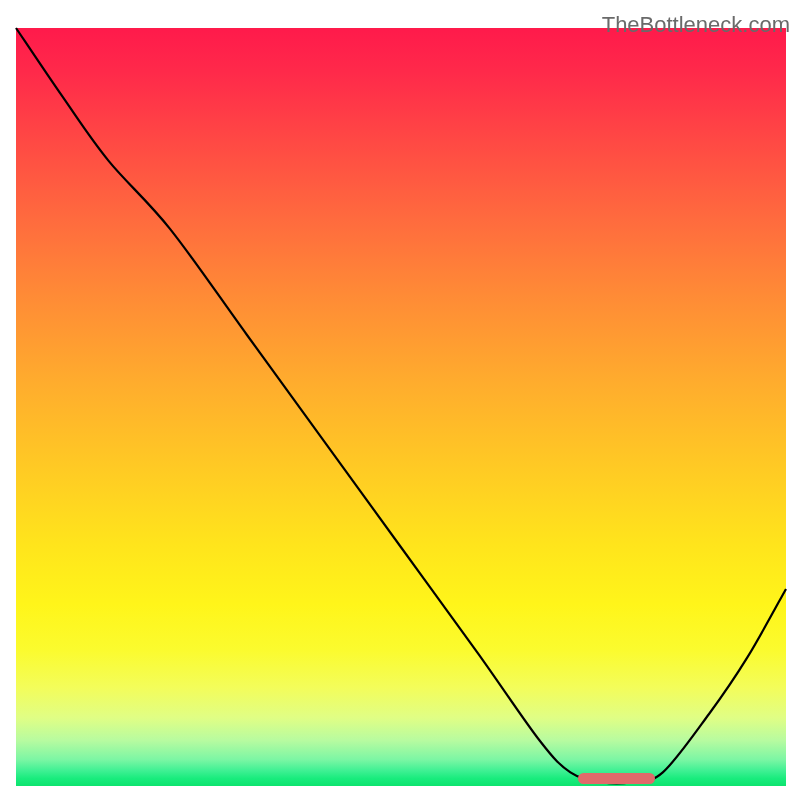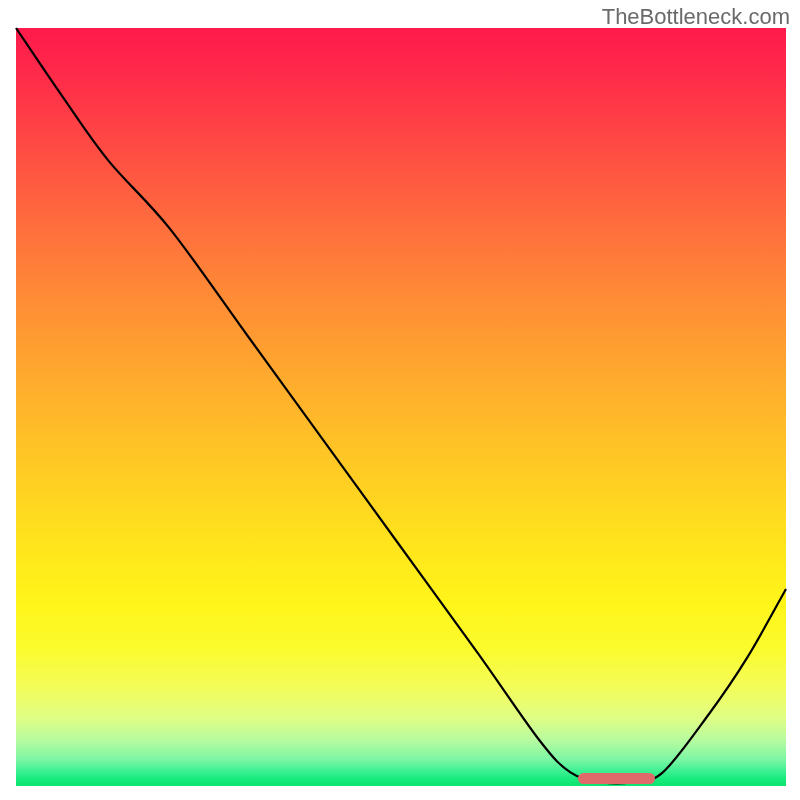--- a/index.html
+++ b/index.html
@@ -6,21 +6,21 @@
   body {
     width: 800px;
     height: 800px;
     background: #ffffff;
     font-family: Arial, sans-serif;
     position: relative;
     overflow: hidden;
   }
   .watermark {
     position: absolute;
-    top: 4px;
+    top: 12px;
     right: 10px;
     color: #6a6a6a;
     font-size: 22px;
     font-weight: 500;
     z-index: 10;
   }
   .plot-area {
     position: absolute;
     top: 28px;
     left: 16px;

